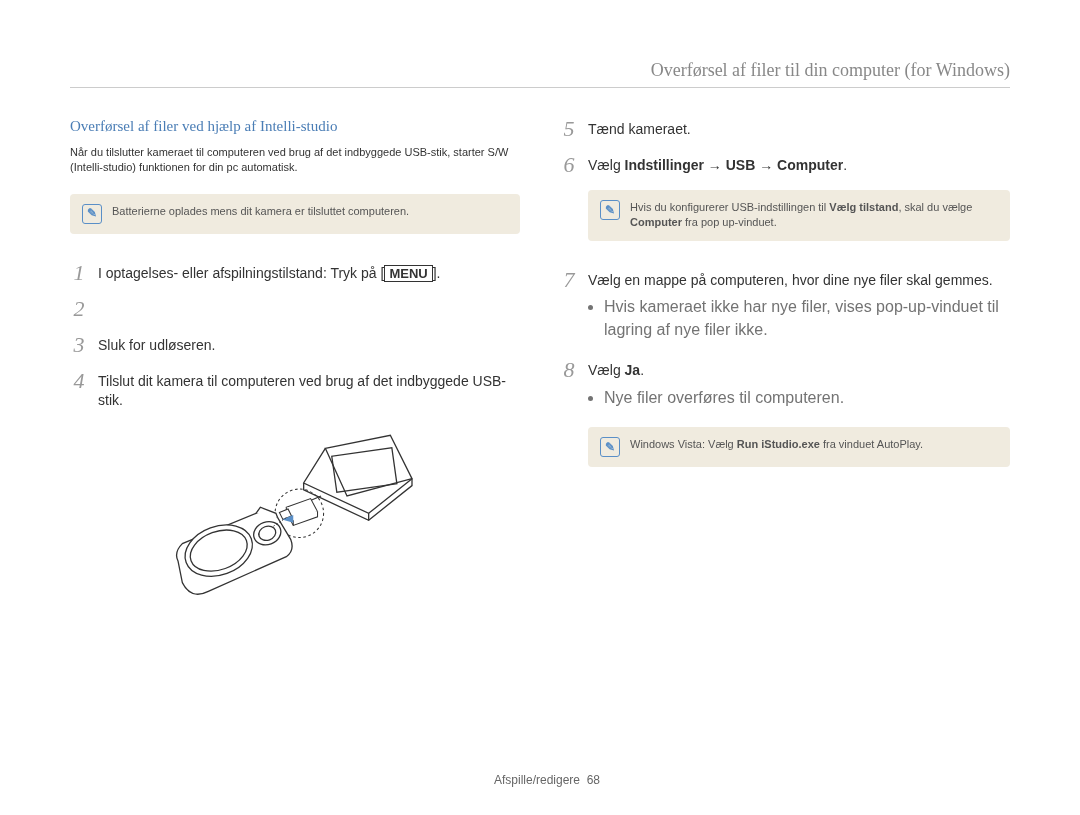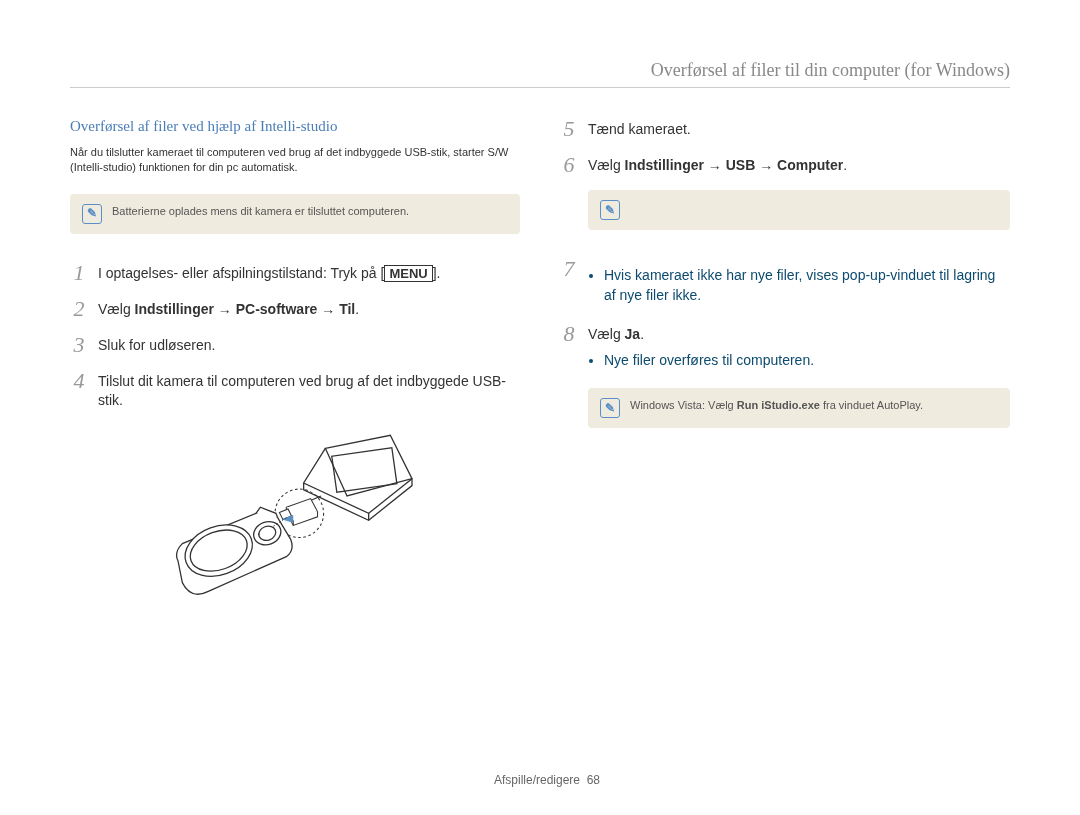--- a/index.html
+++ b/index.html
@@ -101,22 +101,22 @@
     display: inline-block;
     border: 1.3px solid #333;
     font-weight: bold;
     font-size: 13px;
     padding: 0 4px;
     line-height: 1.2;
   }
   .bullet-list {
     margin: 6px 0 0 0;
     padding-left: 16px;
-    font-size: 14px;
-    color: #0c4a6e;
+    font-size: 16px;
+    color: #737373;
   }
   .bullet-list li {
     margin-bottom: 4px;
     line-height: 1.4;
   }
   .illustration {
     margin-top: 20px;
     text-align: center;
   }
   .illustration svg {
@@ -156,23 +156,20 @@
 
       <div class="step">
         <span class="step-num">1</span>
         <span class="step-text">
           <span>I optagelses- eller afspilningstilstand: Tryk på [</span><span class="menu-box">MENU</span><span>].</span>
         </span>
       </div>
 
       <div class="step">
         <span class="step-num">2</span>
-        <span class="step-text">
-          <span>Vælg </span><span class="bold">Indstillinger → PC-software → Til</span><span>.</span>
-        </span>
       </div>
 
       <div class="step">
         <span class="step-num">3</span>
         <span class="step-text">Sluk for udløseren.</span>
       </div>
 
       <div class="step">
         <span class="step-num">4</span>
         <span class="step-text">Tilslut dit kamera til computeren ved brug af det indbyggede USB-stik.</span>
@@ -223,25 +220,29 @@
 
       <div class="step">
         <span class="step-num">6</span>
         <span class="step-text">
           <span>Vælg </span><span class="bold">Indstillinger → USB → Computer</span><span>.</span>
         </span>
       </div>
 
       <div class="note-box" style="margin-left:28px;">
         <span class="note-icon">✎</span>
+        <span>
+          <span>Hvis du konfigurerer USB-indstillingen til </span><span class="bold">Vælg tilstand</span><span>, skal du vælge </span><span class="bold">Computer</span><span> fra pop up-vinduet.</span>
+        </span>
       </div>
 
       <div class="step">
         <span class="step-num">7</span>
         <span class="step-text">
+          <span>Vælg en mappe på computeren, hvor dine nye filer skal gemmes.</span>
           <ul class="bullet-list">
             <li>Hvis kameraet ikke har nye filer, vises pop-up-vinduet til lagring af nye filer ikke.</li>
           </ul>
         </span>
       </div>
 
       <div class="step">
         <span class="step-num">8</span>
         <span class="step-text">
           <span>Vælg </span><span class="bold">Ja</span><span>.</span>

